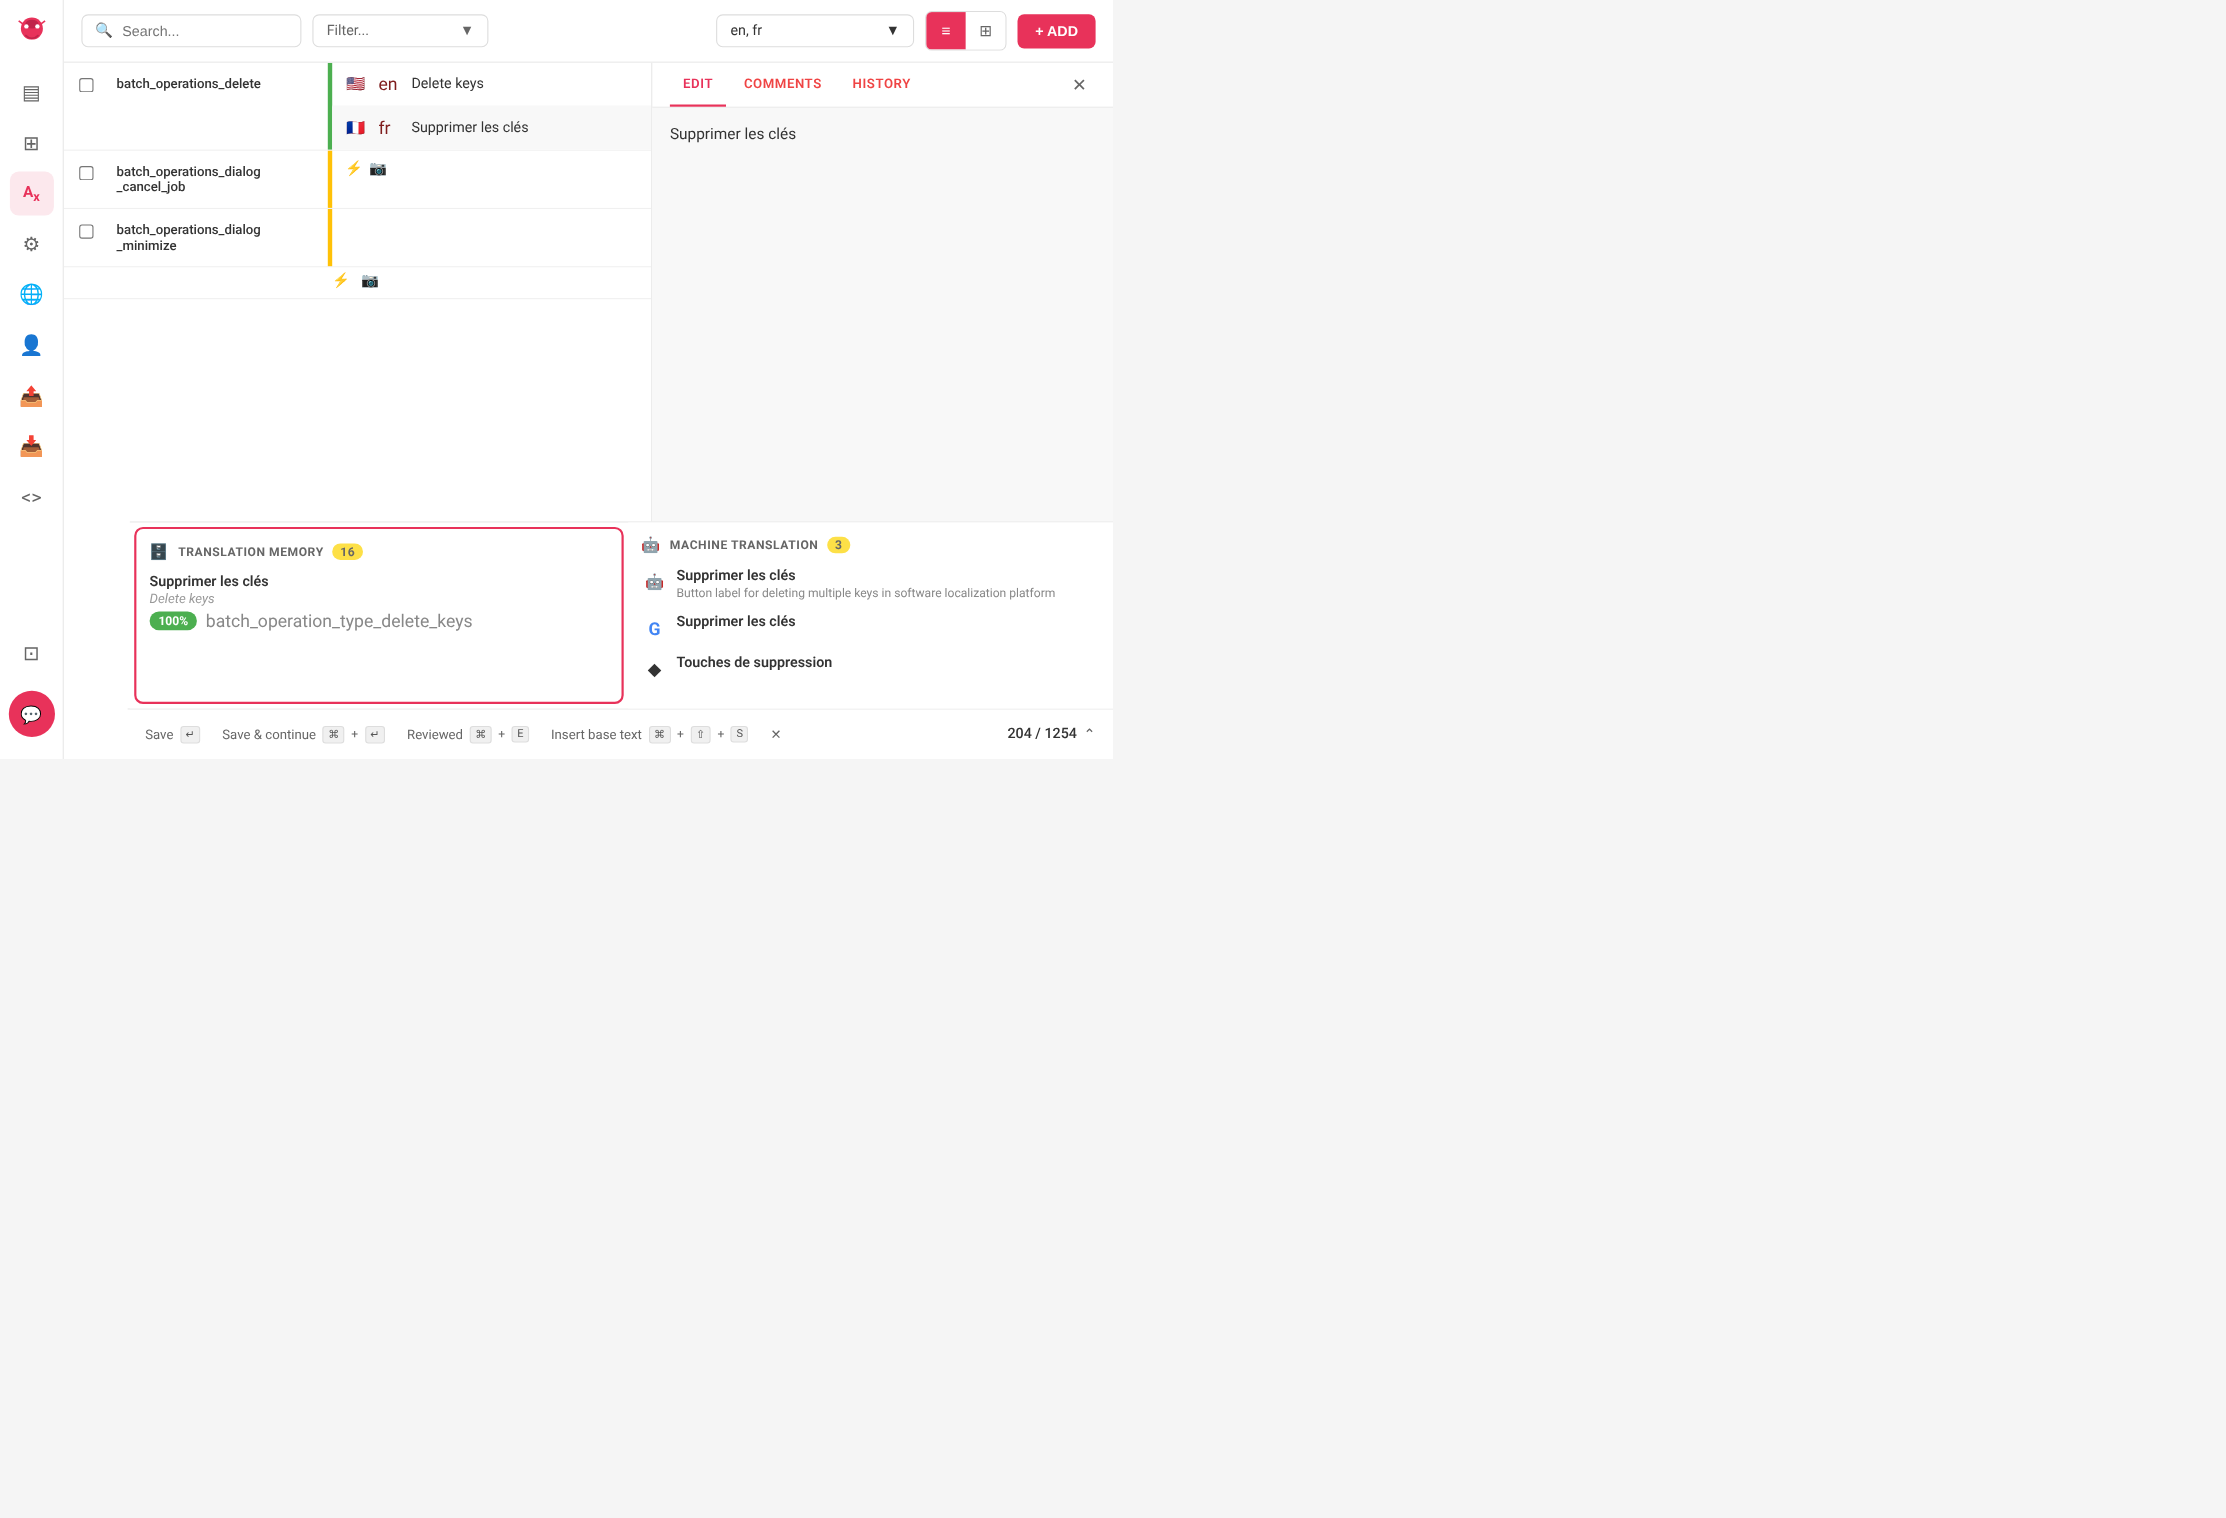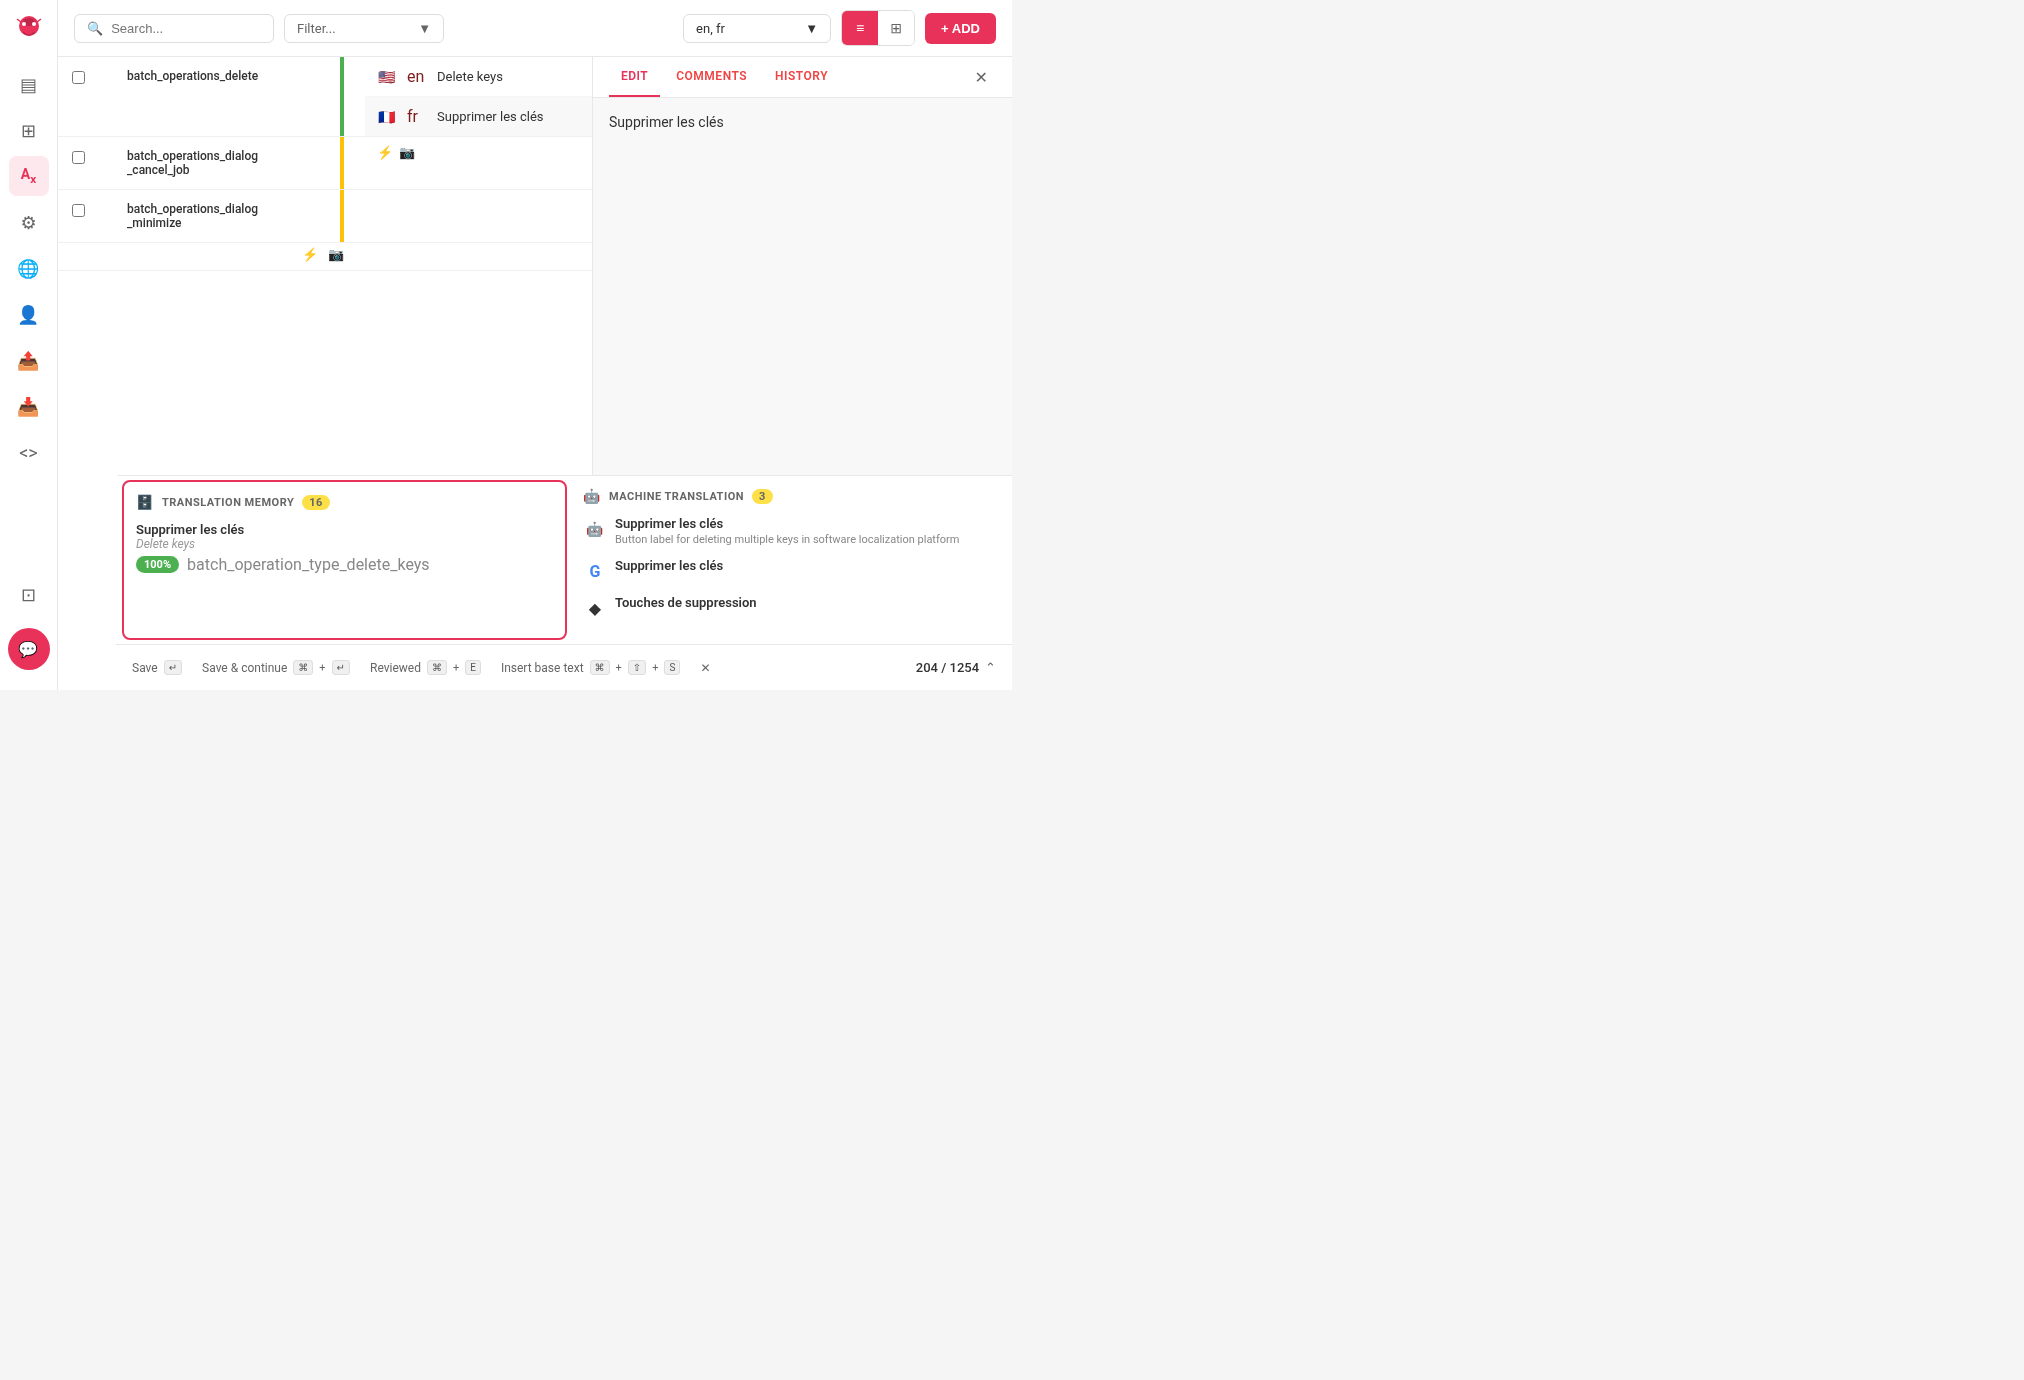--- a/index.html
+++ b/index.html
@@ -113,21 +113,21 @@
       font-size: 13px;
       color: #666;
     }
     .lang-box {
       display: flex;
       align-items: center;
       border: 1px solid #ddd;
       border-radius: 6px;
       padding: 6px 12px;
       gap: 19px;
-      width: 148px;
+      width: 180px;
       margin-left: auto;
       cursor: pointer;
       font-size: 13px;
       color: #333;
     }
     .view-toggle {
       display: flex;
       border: 1px solid #ddd;
       border-radius: 6px;
       overflow: hidden;
@@ -175,21 +175,20 @@
       overflow-y: auto;
       background: #fff;
     }
 
     
     .key-row {
       display: flex;
       align-items: stretch;
       border-bottom: 1px solid #f0f0f0;
       position: relative;
-      gap: 21px;
     }
     .key-row-checkbox {
       width: 40px;
       display: flex;
       align-items: flex-start;
       justify-content: center;
       padding-top: 14px;
       flex-shrink: 0;
     }
     .key-row-name {

